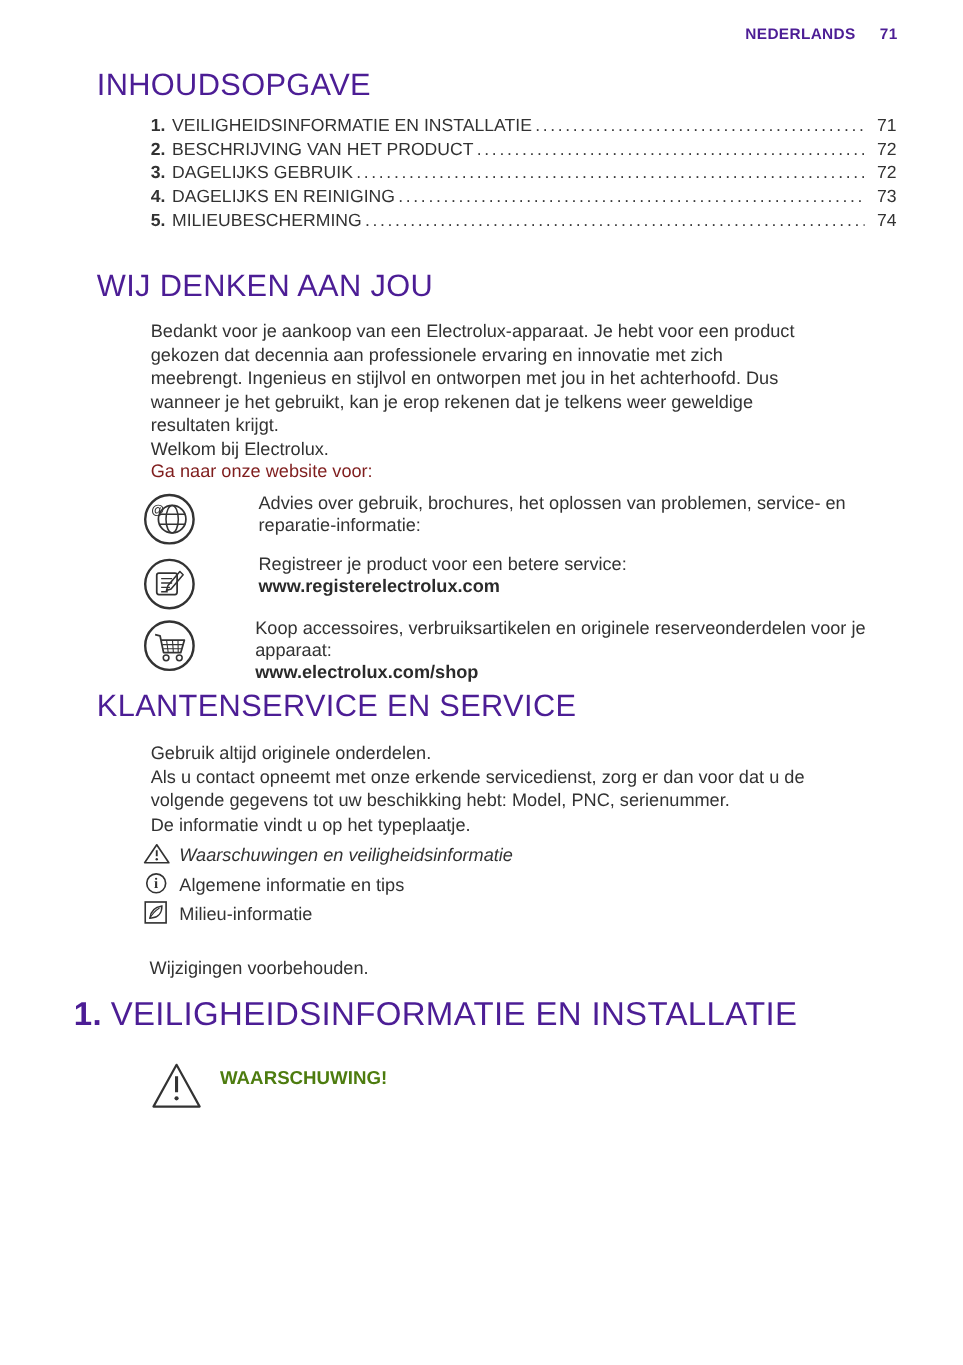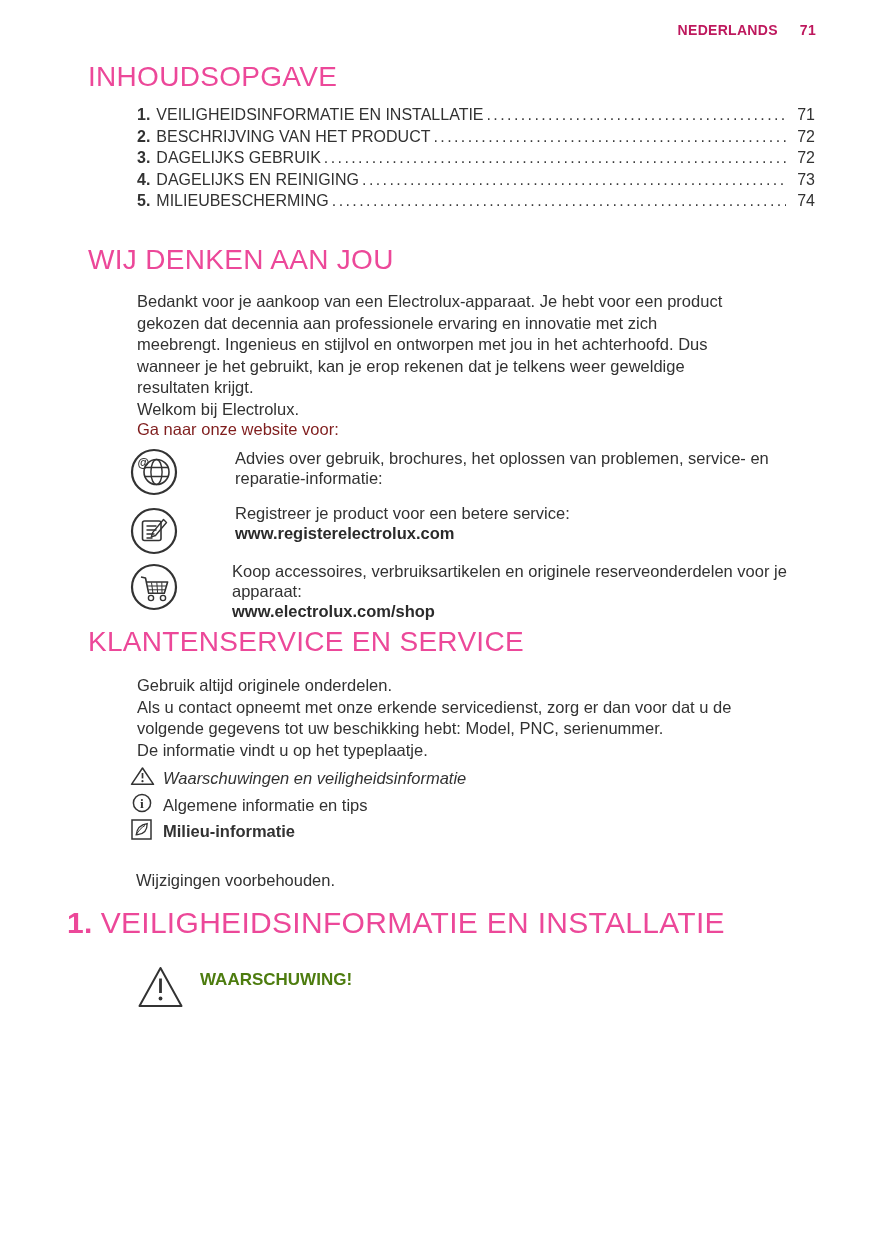--- a/index.html
+++ b/index.html
@@ -1,23 +1,23 @@
 <!DOCTYPE html>
 <html><head>
 <meta charset="utf-8">
 <style>
   html,body{margin:0;padding:0;background:#ffffff;}
   body{font-family:"Liberation Sans", sans-serif;color:#2e2e2e;}
   .page{position:relative;width:875px;height:1241px;background:#ffffff;overflow:hidden;}
   .abs{position:absolute;}
-  h1,h2{margin:0;font-weight:400;color:#ec4899;letter-spacing:.3px;}
+  h1,h2{margin:0;font-weight:400;color:#4c1d95;letter-spacing:.3px;}
   .h-main{font-size:28px;line-height:1;}
   .h-section{font-size:30px;line-height:1;}
   .h-section .num{font-weight:700;margin-right:8px;}
-  .hdr{font-size:14px;font-weight:700;color:#be185d;letter-spacing:.3px;}
+  .hdr{font-size:14px;font-weight:700;color:#4c1d95;letter-spacing:.3px;}
   .hdr .pg{margin-left:22px;}
   .body-text{font-size:16.5px;line-height:21.5px;color:#323232;}
   .pre{white-space:pre-line;}
   .toc{width:678px;font-size:16px;color:#323232;}
   .toc-row{display:flex;align-items:baseline;height:21.5px;line-height:21.5px;}
   .toc-num{font-weight:700;margin-right:6px;}
   .toc-dots{flex:1;overflow:hidden;white-space:nowrap;margin:0 3px;}
   .toc-dots::after{content:"...................................................................................................................................................";letter-spacing:2.4px;color:#3a3a3a;}
   .toc-page{min-width:26px;text-align:right;}
   .lead{font-size:16.5px;font-weight:400;color:#7f1d1d;}
@@ -146,21 +146,21 @@
   </div>
   <div class="abs notetext" style="left:163px;top:795px;">Algemene informatie en tips</div>
 
   <div class="abs" style="left:131px;top:819px;">
     <svg width="21" height="21" viewBox="0 0 21 21" fill="none" stroke="#333">
       <rect x="1" y="1" width="19" height="19" stroke-width="1.5"></rect>
       <path d="M5.2 15.8 C5.8 9.8 9.6 5.6 16.2 4.6 C16.2 11.2 12.6 15.2 6.8 15.6 Z" stroke-width="1.3"></path>
       <path d="M5.2 15.8 C7.4 11.8 10.4 8.6 14 6.4" stroke-width="1"></path>
     </svg>
   </div>
-  <div class="abs notetext" style="left:163px;top:821px;font-weight:bold;">Milieu-informatie</div>
+  <div class="abs notetext" style="left:163px;top:821px;">Milieu-informatie</div>
 
   <div class="abs notetext" style="left:136px;top:870px;">Wijzigingen voorbehouden.</div>
 
   <h2 class="abs h-section" style="left:67px;top:908px;">
     <span class="num">1.</span><span>VEILIGHEIDSINFORMATIE EN INSTALLATIE</span>
   </h2>
 
   <div class="abs" style="left:137px;top:965px;">
     <svg width="47" height="44" viewBox="0 0 47 44" fill="none" stroke="#333">
       <path d="M23.5 3 L44.5 41 H2.5 Z" stroke-width="2" stroke-linejoin="round"></path>

